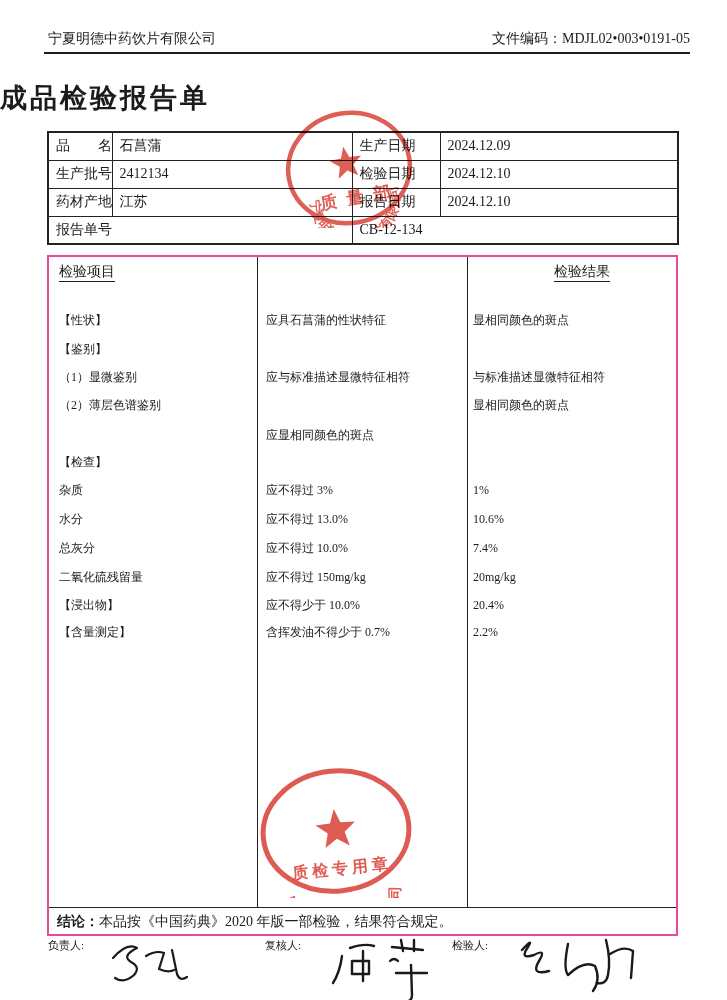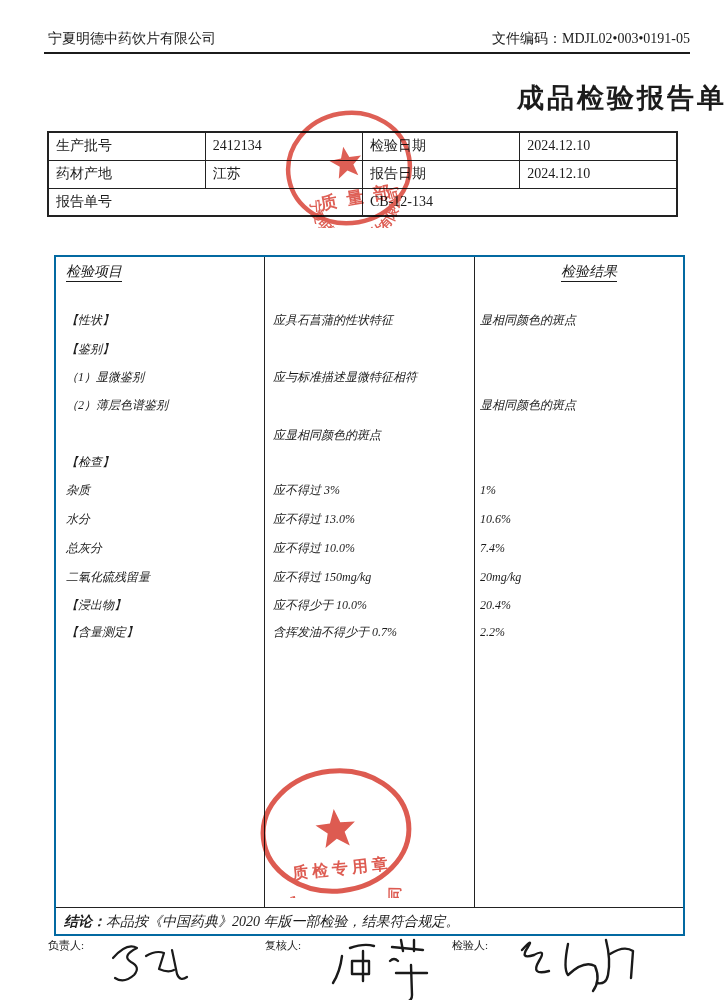--- a/index.html
+++ b/index.html
@@ -3,30 +3,30 @@
 <meta charset="utf-8">
 <style>
   * { margin:0; padding:0; box-sizing:border-box; }
   html,body { background:#ffffff; }
   body { font-family:"Liberation Serif","DejaVu Serif",serif; color:#1b1b1b; }
   .page { position:relative; width:727px; height:1000px; background:#fff; margin:0 auto; overflow:hidden; }
 
   
   .hdr { position:absolute; top:30px; left:48px; right:37px; display:flex; justify-content:space-between; font-size:14px; }
   .hdr-rule { position:absolute; top:52px; left:44px; width:646px; height:0; border-top:2px solid #1b1b1b; }
-  .title { position:absolute; top:80px; left:0; width:100%; text-align:right; font-size:27px; font-weight:bold; letter-spacing:3px; }
+  .title { position:absolute; top:80px; left:0; width:100%; text-align:left; font-size:27px; font-weight:bold; letter-spacing:3px; }
 
   
   table.info { position:absolute; left:47px; top:131px; width:631px; border-collapse:collapse; table-layout:fixed; }
   table.info td { border:1px solid #222; height:28px; font-size:14px; padding:0 7px; white-space:nowrap; overflow:hidden; }
   table.info { border:2px solid #222; }
   .c1 { width:64px; } .c2 { width:240px; } .c3 { width:88px; } .c4 { width:238px; }
 
   
-  .main { position:absolute; left:54px; top:255px; width:631px; height:681px; border:2px solid #0369a1;font-style:italic; }
+  .main { position:absolute; left:47px; top:255px; width:631px; height:681px; border:2px solid #ec4899; }
   .vdiv { position:absolute; top:0; height:650px; width:0; border-left:1px solid #222; }
   .vdiv.v1 { left:208px; } .vdiv.v2 { left:418px; }
   .ln { position:absolute; height:20px; line-height:20px; font-size:12px; white-space:nowrap; }
   .colhead { font-size:14px; }
   .colhead .u { border-bottom:1px solid #1b1b1b; padding-bottom:2px; }
   .ch1 { left:10px; top:5px; }
   .ch2 { left:208px; width:210px; text-align:center; top:5px; }
   .ch3 { left:418px; width:210px; text-align:center; top:5px;padding-left:20px; }
   .col-item { left:10px; }
   .col-std  { left:217px; }
@@ -53,20 +53,26 @@
   <div class="hdr">
     <span>宁夏明德中药饮片有限公司</span>
     <span>文件编码：MDJL02•003•0191-05</span>
   </div>
   <div class="hdr-rule"></div>
 
   <div class="title">成品检验报告单</div>
 
   <table class="info">
     <tbody>
+        <tr>
+      <td class="c1">品　　名</td>
+      <td class="c2">石菖蒲</td>
+      <td class="c3">生产日期</td>
+      <td class="c4">2024.12.09</td>
+    </tr>
     <tr>
       <td>生产批号</td>
       <td>2412134</td>
       <td>检验日期</td>
       <td>2024.12.10</td>
     </tr>
     <tr>
       <td>药材产地</td>
       <td>江苏</td>
       <td>报告日期</td>
@@ -87,20 +93,21 @@
     <div class="ln colhead ch3"><span class="u">检验结果</span></div>
 
     <div class="ln col-item" style="top:53px">【性状】</div>
     <div class="ln col-std" style="top:53px">应具石菖蒲的性状特征</div>
     <div class="ln col-res" style="top:53px">显相同颜色的斑点</div>
 
     <div class="ln col-item" style="top:82px">【鉴别】</div>
 
     <div class="ln col-item" style="top:110px">（1）显微鉴别</div>
     <div class="ln col-std" style="top:110px">应与标准描述显微特征相符</div>
+    <div class="ln col-res" style="top:110px">与标准描述显微特征相符</div>
 
     <div class="ln col-item" style="top:138px">（2）薄层色谱鉴别</div>
     <div class="ln col-res" style="top:138px">显相同颜色的斑点</div>
 
     <div class="ln col-std" style="top:168px">应显相同颜色的斑点</div>
 
     <div class="ln col-item" style="top:195px">【检查】</div>
 
     <div class="ln col-item" style="top:223px">杂质</div>
     <div class="ln col-std" style="top:223px">应不得过 3%</div>

